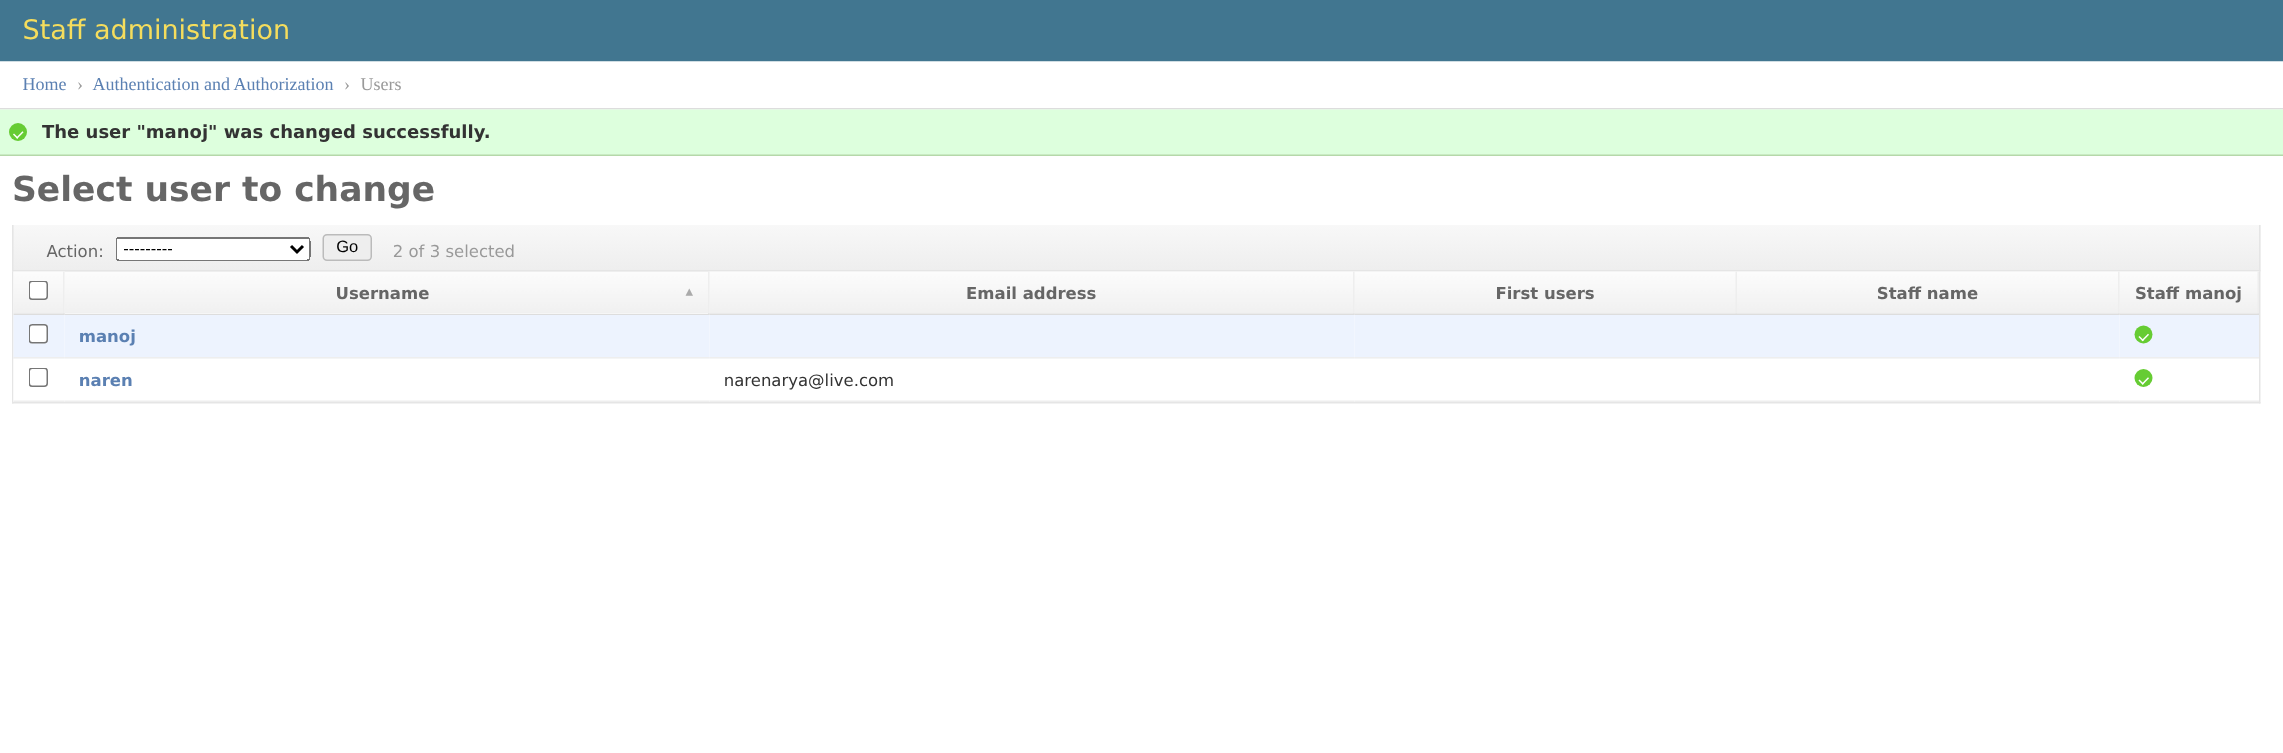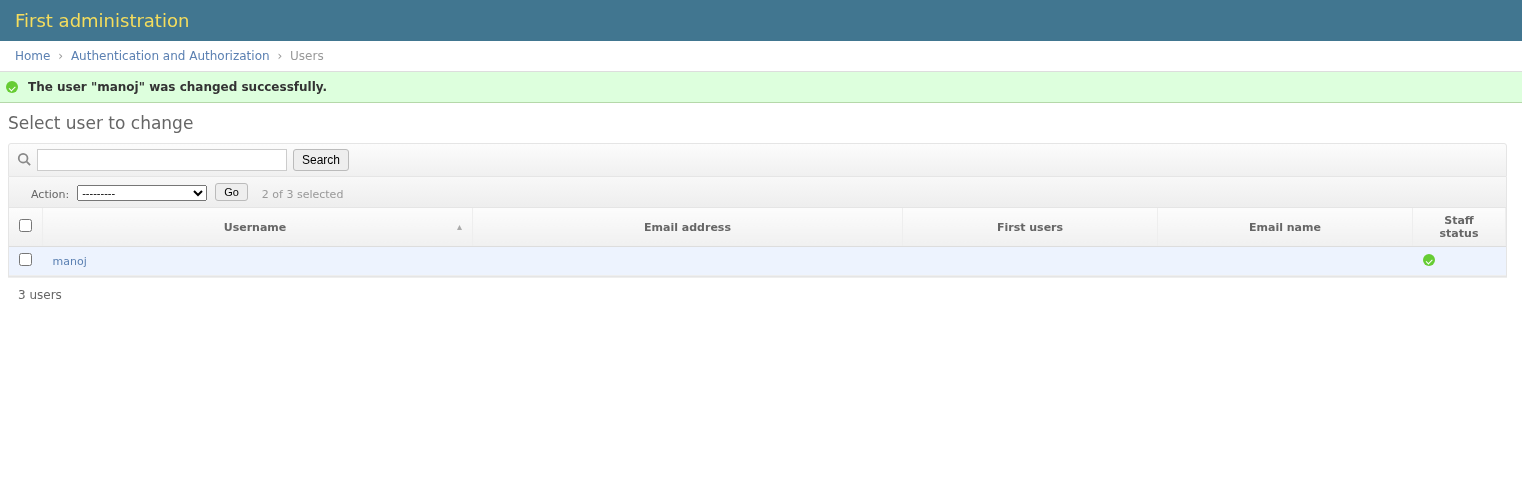--- a/index.html
+++ b/index.html
@@ -2,30 +2,30 @@
 <html><head>
 <meta charset="utf-8">
 <style>
 * { box-sizing: border-box; margin: 0; padding: 0; }
 body { font-family: "Lucida Grande", "DejaVu Sans", "Bitstream Vera Sans", Verdana, Arial, sans-serif; font-size: 12px; color: #333; background: #fff; }
 a { color: #5b80b2; text-decoration: none; }
 
 #header { background: #417690; color: #fff; padding: 10px 15px; }
 #header h1 { font-size: 18px; font-weight: normal; color: #f5dd5d; }
 
-.breadcrumbs { background: #fff; padding: 8px 15px; border-bottom: 1px solid #ddd; font-size: 12px; color: #999; }
+.breadcrumbs { background: #fff; padding: 8px 15px; border-bottom: 1px solid #ddd; font-size: 12px; color: #999; font-family: Liberation Serif, serif; }
 .breadcrumbs a { color: #5b80b2; }
 .breadcrumbs .sep { color: #999; padding: 0 4px; }
 
 .messagelist { background: #dfd; border-bottom: 1px solid #b5d8a9; padding: 0; }
 .messagelist li { list-style: none; padding: 8px 10px 8px 28px; font-size: 12px; font-weight: bold; color: #333; position: relative; }
 .messagelist li .success-icon { position: absolute; left: 6px; top: 50%; transform: translateY(-50%); }
 
 #content { padding: 10px 15px 20px 8px; }
-#content h1 { font-size: 17px; font-weight: normal; color: #666; margin-bottom: 10px; }
+#content h1 { font-size: 23px; font-weight: bold; color: #666; margin-bottom: 10px; }
 
 #toolbar { background: #f6f6f6 linear-gradient(#fcfcfc, #f0f0f0); border: 1px solid #e5e5e5; border-radius: 3px 3px 0 0; padding: 5px 8px; display: flex; align-items: center; gap: 6px; }
 #toolbar .search-icon { color: #888; }
 #toolbar input[type=text] { width: 250px; padding: 3px 5px; border: 1px solid #ccc; font-size: 12px; }
 #toolbar button { padding: 3px 8px; font-size: 12px; background: #eee; border: 1px solid #bbb; border-radius: 3px; cursor: pointer; }
 
 .actions { background: #f0f0f0 linear-gradient(#f8f8f8, #eee); border: 1px solid #e5e5e5; border-top: none; padding: 6px 22px; display: flex; align-items: flex-end; gap: 8px; font-size: 11px; color: #666; }
 .actions label { font-weight: normal; }
 .actions select { font-size: 11px; width: 130px; }
 .actions button { padding: 2px 8px; font-size: 11px; background: #eee; border: 1px solid #bbb; border-radius: 3px; cursor: pointer; }
@@ -38,62 +38,52 @@
 .results th .sort-icon { float: right; color: #aaa; font-size: 10px; }
 .results td { padding: 6px 10px; border-bottom: 1px solid #eee; font-size: 11px; vertical-align: middle; }
 .results tr.row1 td { background: #edf3fe; }
 .results tr.row2 td { background: #fff; }
 .results .col-checkbox { width: 24px; text-align: center; }
 .results .col-username { width: 430px; }
 .results .col-email { width: 430px; }
 .results .col-first { width: 255px; }
 .results .col-last { width: 255px; }
 .results .col-staff { }
-.results td a { color: #5b80b2; font-weight: normal; }
+.results td a { color: #5b80b2; font-weight: bold; }
 
 .paginator { padding: 10px; font-size: 12px; color: #666; border-top: 1px solid #eee; }
 
 .check-circle { display:inline-block; width:12px; height:12px; border-radius:50%; background:#6c3; position:relative; }
 .check-circle::after { content:""; position:absolute; left:3px; top:5px; width:5px; height:2.5px; border-left:1.5px solid #fff; border-bottom:1.5px solid #fff; transform: rotate(-45deg); }
 </style>
 </head>
 <body>
 
 <div id="header">
-  <h1>First administration</h1>
+  <h1>Staff administration</h1>
 </div>
 
 <div class="breadcrumbs">
   <a href="#">Home</a>
   <span class="sep">›</span>
   <a href="#">Authentication and Authorization</a>
   <span class="sep">›</span>
   <span>Users</span>
 </div>
 
 <ul class="messagelist">
   <li>
     <span class="check-circle success-icon"></span>
     <span>The user "manoj" was changed successfully.</span>
   </li>
 </ul>
 
 <div id="content">
   <h1>Select user to change</h1>
 
-  <div id="toolbar">
-    <span class="search-icon">
-      <svg width="14" height="14" viewBox="0 0 16 16" fill="none" stroke="#888" stroke-width="2">
-          <circle cx="7" cy="7" r="5"></circle>
-          <line x1="11" y1="11" x2="15" y2="15"></line>
-        </svg>
-    </span>
-    <input type="text" value="" style="">
-    <button>Search</button>
-  </div>
 
   <div class="actions">
     <label>Action:</label>
     <select>
       <option>---------</option>
     </select>
     <button>Go</button>
     <span class="counter">2 of 3 selected</span>
   </div>
 
@@ -103,31 +93,38 @@
         <tr>
           <th class="col-checkbox">
             <input type="checkbox" style="">
           </th>
           <th class="col-username sorted">
             <span>Username</span>
             <span class="sort-icon">▴</span>
           </th>
           <th class="col-email">Email address</th>
           <th class="col-first">First users</th>
-          <th class="col-last">Email name</th>
-          <th class="col-staff">Staff status</th>
+          <th class="col-last">Staff name</th>
+          <th class="col-staff">Staff manoj</th>
         </tr>
       </thead>
       <tbody id="tbody">
           <tr class="row1">
             <td class="col-checkbox"><input type="checkbox" style=""></td>
             <td class="col-username"><a href="#">manoj</a></td>
             <td class="col-email"></td>
             <td class="col-first"></td>
             <td class="col-last"></td>
             <td class="col-staff"><span class="check-circle"></span></td>
           </tr>
+          <tr class="row2">
+            <td class="col-checkbox"><input type="checkbox" style=""></td>
+            <td class="col-username"><a href="#">naren</a></td>
+            <td class="col-email">narenarya@live.com</td>
+            <td class="col-first"></td>
+            <td class="col-last"></td>
+            <td class="col-staff"><span class="check-circle"></span></td>
+          </tr>
         </tbody>
     </table>
   </div>
 
-  <p class="paginator">3 users</p>
 </div>
 
 </body></html>

